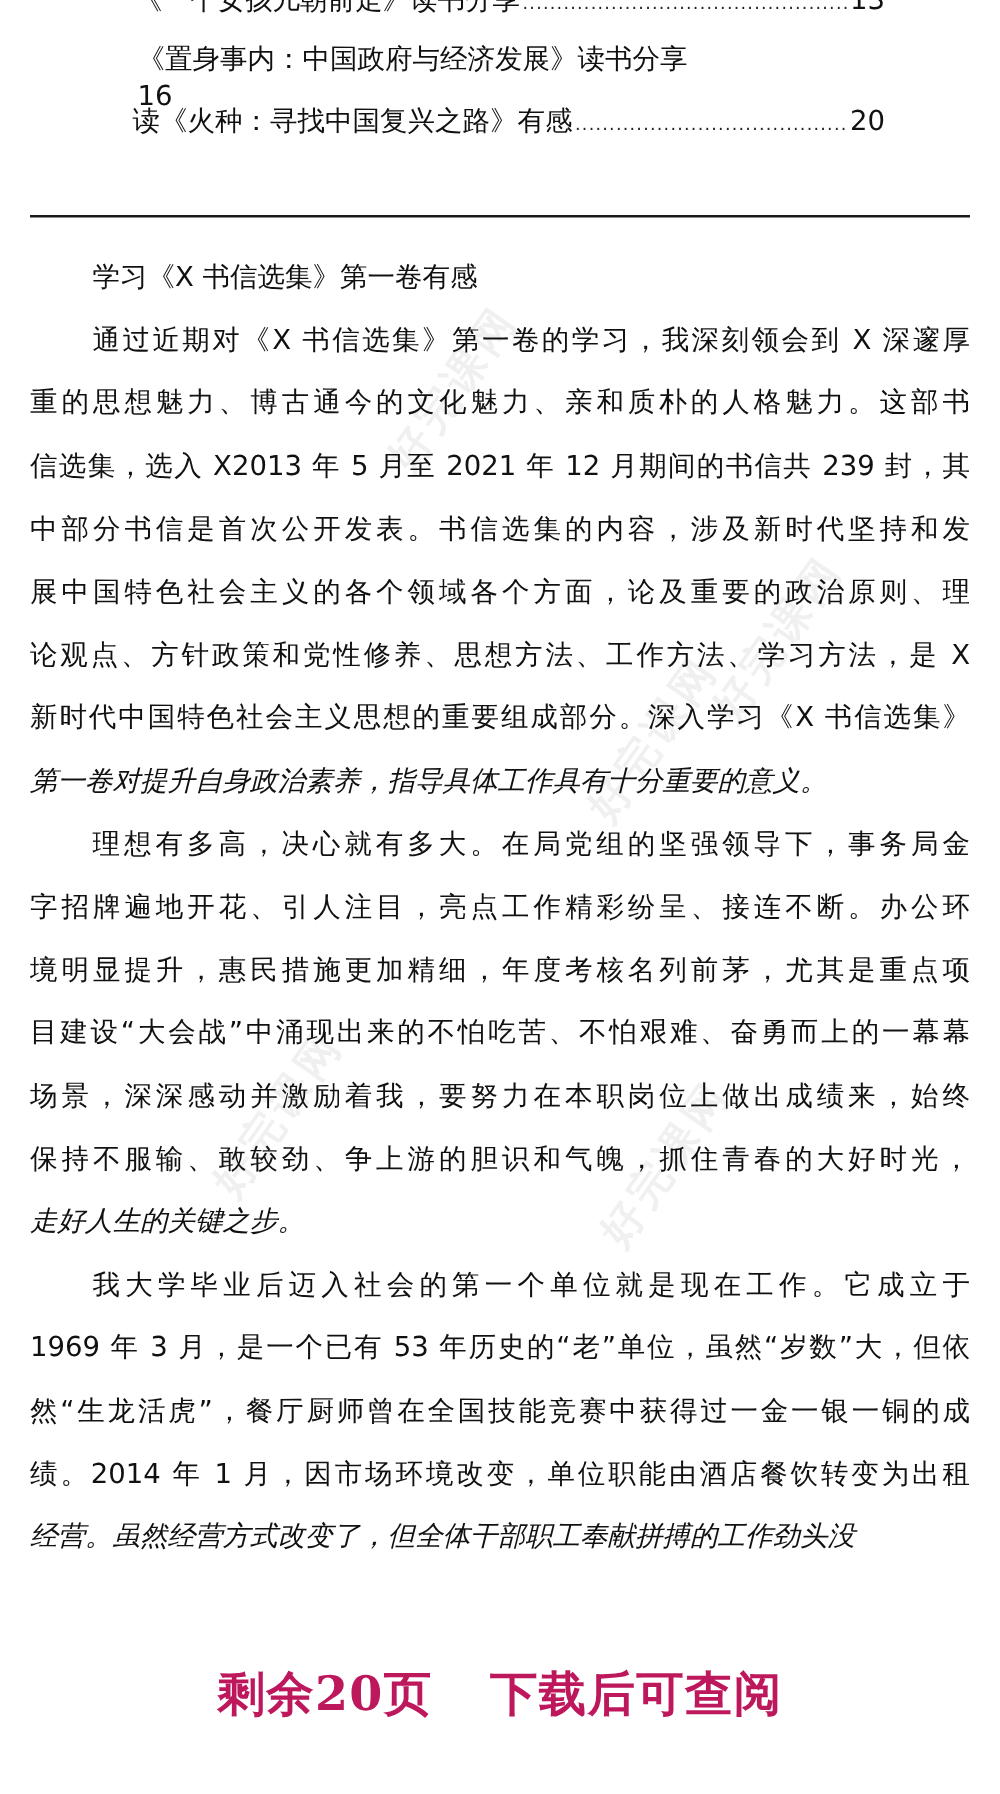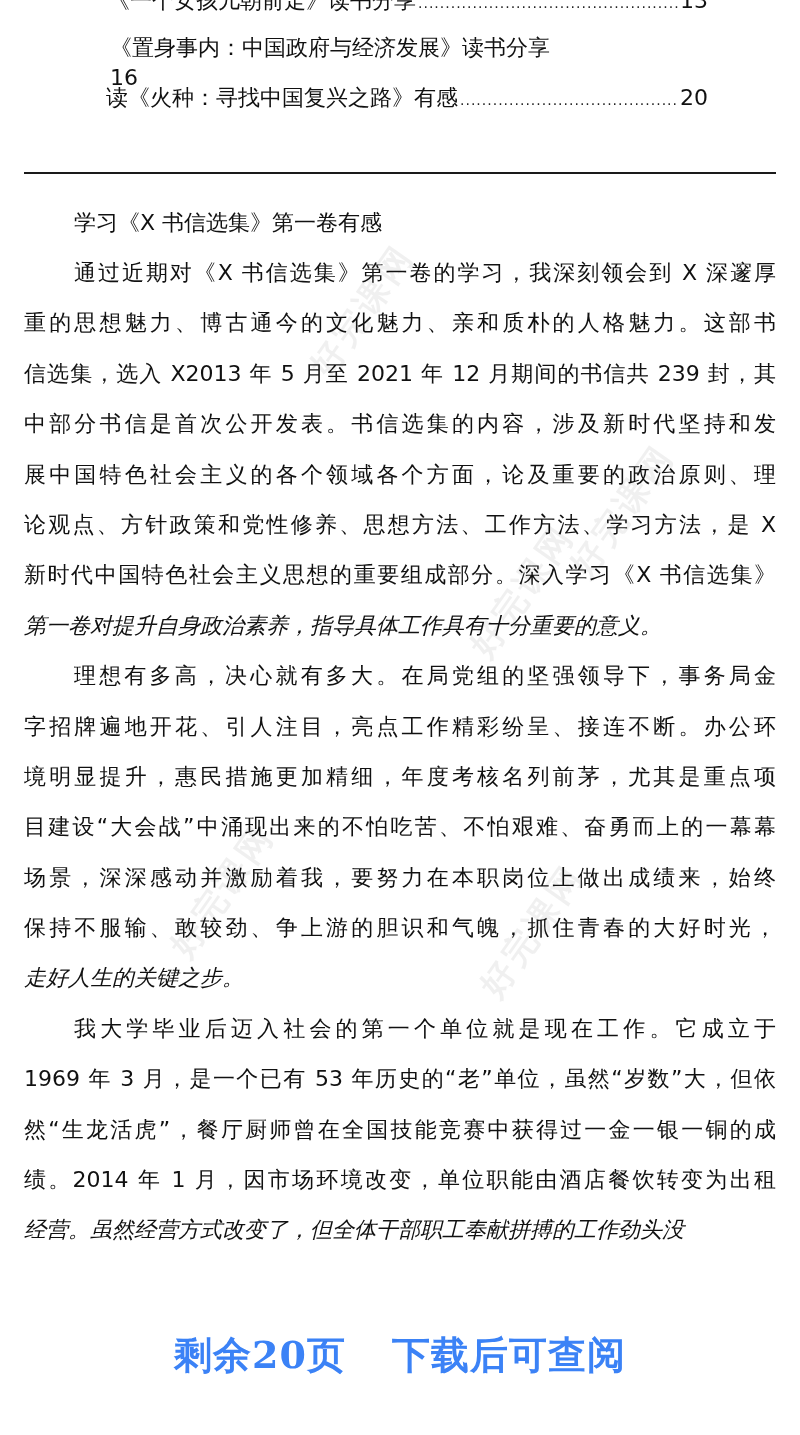--- a/index.html
+++ b/index.html
@@ -33,21 +33,21 @@
   .para .line.first { padding-left: 50px; }
   .para .line.last { text-align-last: left; font-style: italic; }
   .watermark {
     position: absolute; color: rgba(0,0,0,0.06); font-size: 34px; font-weight: bold;
     transform: rotate(-55deg); transform-origin: left top; white-space: nowrap;
     pointer-events: none; letter-spacing: 4px;
   }
   .remaining {
     position: absolute; left: 0; top: 1330px; width: 800px; text-align: center;
     font-family: "DejaVu Serif", "Liberation Serif", serif; font-weight: bold;
-    font-size: 38px; color: #3b82f6; letter-spacing: 1px;
+    font-size: 38px; color: #be185d; letter-spacing: 1px;
   }
   .remaining .gap { display: inline-block; width: 46px; }
 </style>
 </head>
 <body>
 
 <div class="toc">
   <div class="toc-line" id="toc0" style="left: 64px; width: 600px; top: -14px;">
     <span class="title">《一个女孩儿朝前走》读书分享</span>
     <span class="dots">......................................................................................................................................</span>

